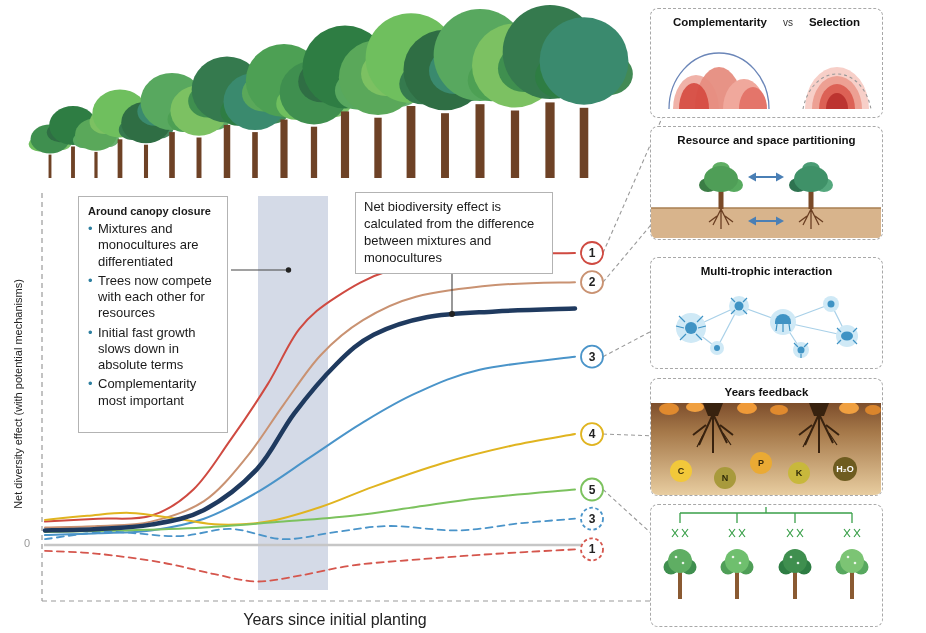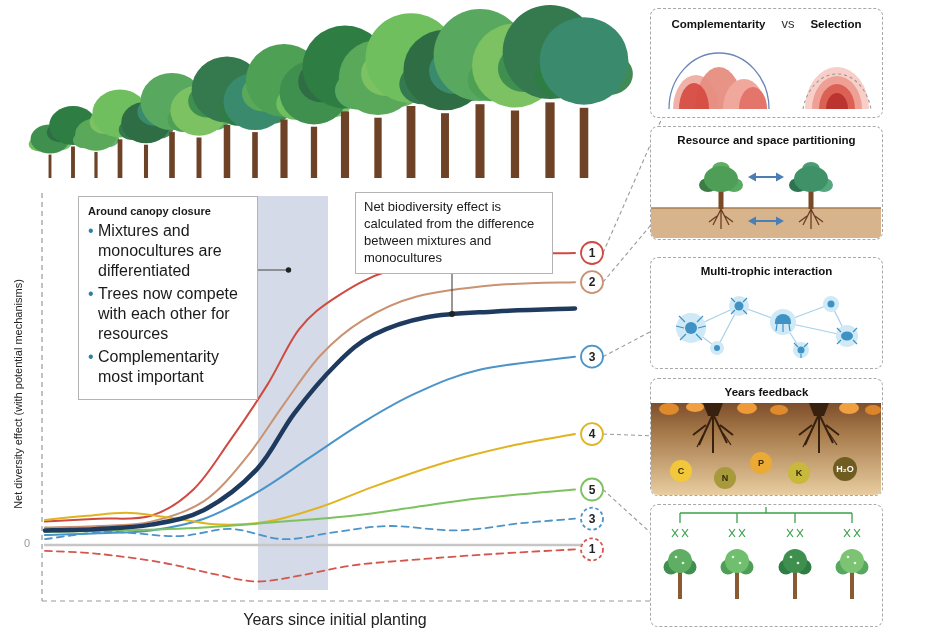--- a/index.html
+++ b/index.html
@@ -7,40 +7,40 @@
   #fig { position:relative; width:926px; height:633px; background:#fff; overflow:hidden; }
   #chart-canvas { position:absolute; left:0; top:0; }
 
   .ylabel { position:absolute; left:-132px; top:388px; width:300px; text-align:center;
             transform:rotate(-90deg); font-size:11px; color:#222; white-space:nowrap; }
   .xlabel { position:absolute; left:225px; top:611px; width:220px; text-align:center;
             font-size:16px; color:#222; }
   .zero   { position:absolute; left:24px; top:537px; font-size:11px; color:#999; }
 
   .ann-box { position:absolute; background:#fff; border:1px solid #b3b3b3; color:#1a1a1a; }
-  #canopy-box { left:78px; top:196px; width:180px; padding:8px 9px 9px 9px; }
+  #canopy-box { left:78px; top:196px; width:150px; padding:8px 9px 20px 9px; }
   #canopy-box .bt { font-weight:bold; font-size:11px; margin-bottom:4px; }
   #canopy-box ul { list-style:none; }
-  #canopy-box li { position:relative; padding-left:10px; font-size:16px; line-height:1.25;
+  #canopy-box li { position:relative; padding-left:10px; font-size:13px; line-height:1.25;
                    margin-bottom:3px; }
   #canopy-box li::before { content:"\2022"; position:absolute; left:0; color:#2e7fa0; }
   #net-box { left:355px; top:192px; width:198px; padding:6px 8px; font-size:13px; line-height:1.3; }
 
   .panel { position:absolute; left:650px; width:233px; background:#fff;
            border:1.5px dashed #a8a8a8; border-radius:8px; overflow:hidden; }
   .panel .ptitle { text-align:center; font-weight:bold; font-size:11.5px; color:#111;
                    padding-top:7px; height:24px; }
   .panel svg { display:block; }
   #p1 { top:8px;  height:110px; }
   #p2 { top:126px; height:114px; }
   #p3 { top:257px; height:112px; }
   #p4 { top:378px; height:118px; }
   #p5 { top:504px; height:123px; }
   #p1 .ptitle { display:flex; justify-content:center; gap:16px; align-items:baseline; }
-  #p1 .ptitle .vs { font-weight:normal; font-size:13px; color:#333; }
+  #p1 .ptitle .vs { font-weight:normal; font-size:10px; color:#333; }
 </style>
 </head>
 <body>
 
 <div id="fig">
 
   <svg id="chart-canvas" width="926" height="633" viewBox="0 0 926 633">
 
     <rect x="258" y="196" width="70" height="394" fill="#ccd4e3" opacity="0.85"></rect>
 
@@ -185,20 +185,21 @@
 
   <div class="ylabel">Net diversity effect (with potential mechanisms)</div>
   <div class="xlabel">Years since initial planting</div>
   <div class="zero">0</div>
 
   <div class="ann-box" id="canopy-box">
     <div class="bt">Around canopy closure</div>
     <ul>
       <li>Mixtures and monocultures are differentiated</li>
       <li>Trees now compete with each other for resources</li>
+      <li>Initial fast growth slows down in absolute terms</li>
       <li>Complementarity most important</li>
     </ul>
   </div>
   <div class="ann-box" id="net-box">Net biodiversity effect is calculated from the difference between mixtures and monocultures</div>
 
   <div class="panel" id="p1">
     <div class="ptitle">
       <span>Complementarity</span>
       <span class="vs">vs</span>
       <span>Selection</span>

